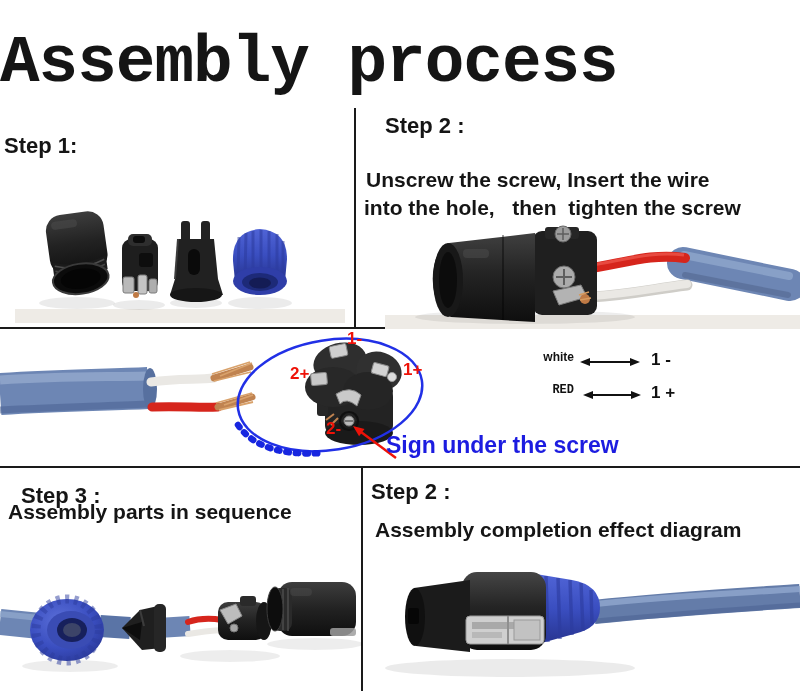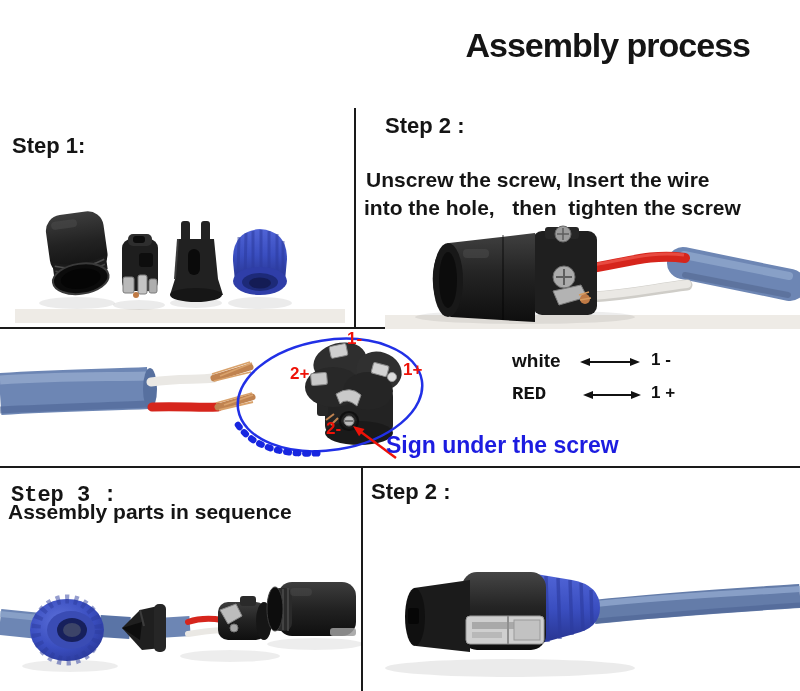--- a/index.html
+++ b/index.html
@@ -1,51 +1,52 @@
 <!DOCTYPE html>
 <html><head>
 <meta charset="utf-8">
 <style>
   html,body{margin:0;padding:0;background:#ffffff;}
   .canvas{position:relative;width:800px;height:691px;background:#ffffff;overflow:hidden;
           font-family:"Liberation Sans", sans-serif;color:#111;}
   .abs{position:absolute;}
-  .title{top:26px;left:0;width:750px;text-align:right;font-size:34px;font-weight:bold;
-         letter-spacing:-1px;color:#151515;}
+  .title{top:26px;left:0;width:750px;text-align:left;font-size:66px;font-weight:bold;
+         letter-spacing:-1px;color:#151515;font-family:Liberation Mono, monospace;}
   .step-label{font-size:22px;font-weight:bold;color:#151515;white-space:pre;}
   .step-desc{font-size:21px;font-weight:bold;color:#151515;white-space:pre;}
   .divider{background:#1a1a1a;}
   .term{font-size:17px;font-weight:bold;color:#ee1208;z-index:5;white-space:pre;}
   .note{font-size:23px;font-weight:bold;color:#1c1ce0;z-index:5;white-space:pre;}
-  .legend-wire{font-size:19px;font-weight:bold;width:62px;text-align:left;white-space:pre;}
+  .legend-wire{font-size:12px;font-weight:bold;width:62px;text-align:right;white-space:pre;}
   .legend-term{font-size:17px;font-weight:bold;white-space:pre;}
   svg{display:block;}
 </style>
 </head>
 <body>
 
 <div class="canvas">
 
   <div class="abs title">Assembly process</div>
 
   <div class="abs divider" style="left:354px;top:108px;width:2px;height:219px;"></div>
   <div class="abs divider" style="left:0;top:327px;width:800px;height:2px;"></div>
   <div class="abs divider" style="left:0;top:466px;width:800px;height:2px;"></div>
   <div class="abs divider" style="left:361px;top:468px;width:2px;height:223px;"></div>
 
-  <div class="abs step-label" style="left:12px;top:133px;">Step 1:</div>
+  <div class="abs step-label" style="left:4px;top:133px;">Step 1:</div>
 
   <div class="abs step-label" style="left:363px;top:113px;margin-left:22px;">Step 2 :</div>
   <div class="abs step-desc" style="left:366px;top:168px;">Unscrew the screw, Insert the wire</div>
   <div class="abs step-desc" style="left:364px;top:196px;">into the hole,   then  tighten the screw</div>
 
-  <div class="abs step-label" style="left:11px;top:483px;font-family:Liberation Mono, monospace;">Step 3 :</div>
+  <div class="abs step-label" style="left:21px;top:483px;">Step 3 :</div>
   <div class="abs step-desc" style="left:8px;top:500px;">Assembly parts in sequence</div>
 
   <div class="abs step-label" style="left:371px;top:479px;">Step 2 :</div>
+  <div class="abs step-desc" style="left:375px;top:518px;">Assembly completion effect diagram</div>
 
   <svg class="abs" style="left:15px;top:207px;" width="330" height="120" viewBox="0 0 330 120">
     <defs>
       <linearGradient id="g-blk" x1="0" y1="0" x2="0" y2="1">
         <stop offset="0" stop-color="#3d3d3d"></stop>
           <stop offset="0.5" stop-color="#222"></stop>
           <stop offset="1" stop-color="#101010"></stop>
       </linearGradient>
       <linearGradient id="g-blue" x1="0" y1="0" x2="0" y2="1">
         <stop offset="0" stop-color="#5064d6"></stop>

